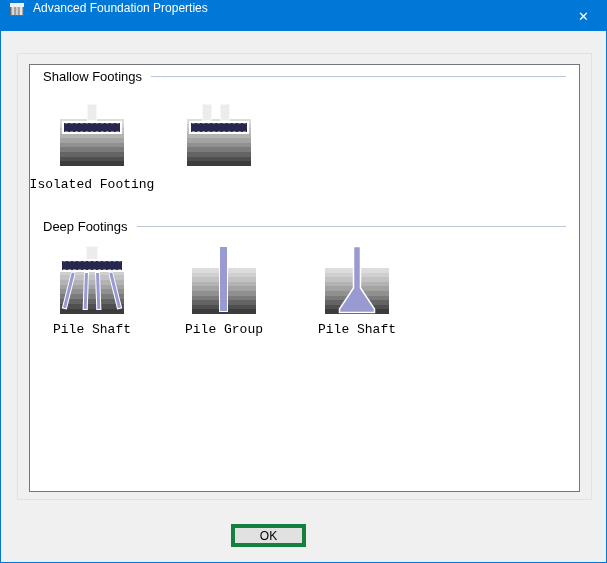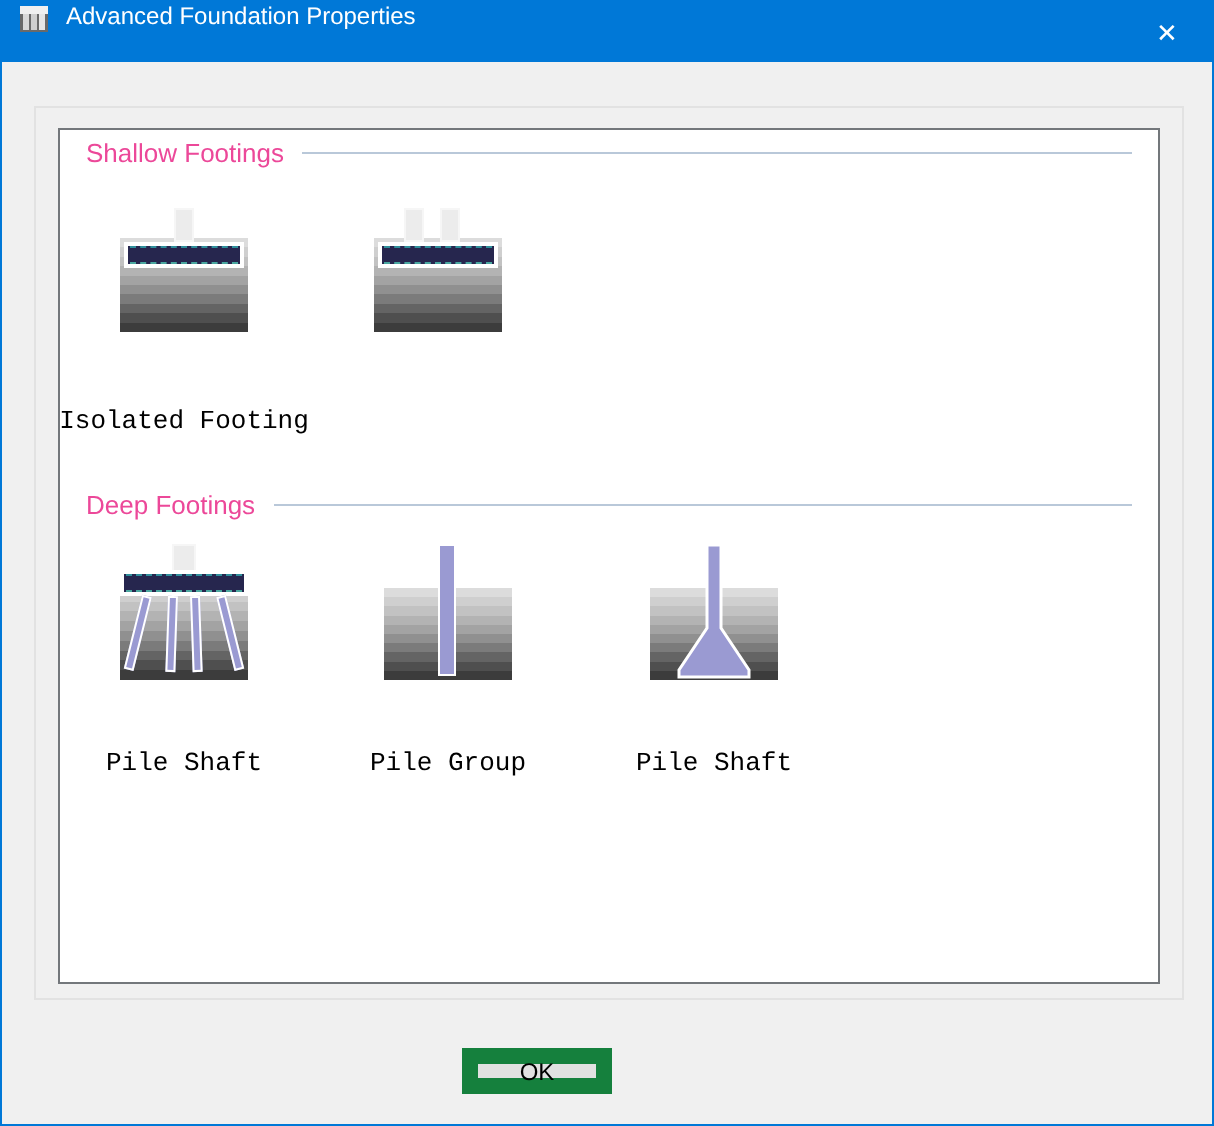--- a/index.html
+++ b/index.html
@@ -26,31 +26,31 @@
     position:absolute;left:16px;top:52px;width:575px;height:447px;
     border:1px solid #e2e2e2;background:#f0f0f0;
   }
   .inner-panel{
     position:absolute;left:28px;top:63px;width:551px;height:428px;
     background:#ffffff;border:1px solid #73777b;
   }
   
   .group-header{
     display:flex;align-items:center;margin:4px 13px 0 13px;
-    color:#ec4899;font-size:13px;
+    color:#000000;font-size:13px;
   }
   .group-header .rule{
     flex:1;height:0;border-top:1px solid #b9c8d9;margin-left:9px;
   }
   .deep-header{margin-top:27px;}
   
   .icon-row{display:flex;margin-left:2px;}
   .row-shallow{margin-top:20px;}
   .row-deep{margin-top:12px;}
-  .fig{width:120px;margin:0;display:flex;flex-direction:column;align-items:center;gap:26px;}
+  .fig{width:120px;margin:0;display:flex;flex-direction:column;align-items:center;}
   .fig-caption{
     font-family:"Liberation Mono",monospace;font-size:13px;color:#000;
     white-space:nowrap;
   }
   .row-shallow .fig-caption{margin-top:11px;}
   .row-deep .fig-caption{margin-top:8px;}
   .fig-combined{margin-left:7px;}
   .fig-pier{margin-left:12px;}
   .fig-shaft{margin-left:13px;}
   
@@ -101,21 +101,21 @@
     background:#9a9ad2;border:1px solid #ffffff;
   }
   .shaft-svg{position:absolute;left:0;top:0;}
   
   .btn{
     position:absolute;top:523px;height:23px;
     background:#e1e1e1;font-size:12px;color:#000;
     display:flex;align-items:center;justify-content:center;cursor:pointer;
     font-family:"Liberation Sans",sans-serif;
   }
-  .btn-ok{left:230px;width:75px;border:8px solid #15803d;}
+  .btn-ok{left:230px;width:75px;border:4px solid #15803d;}
   .btn-cancel{left:310px;width:70px;border:1px solid #adadad;}
 </style>
 </head>
 <body>
 
 <div class="window">
 
   <div class="titlebar">
     <svg class="title-icon" viewBox="0 0 16 16">
       <rect x="1" y="5" width="14" height="10" fill="#6a6a6a"></rect>

